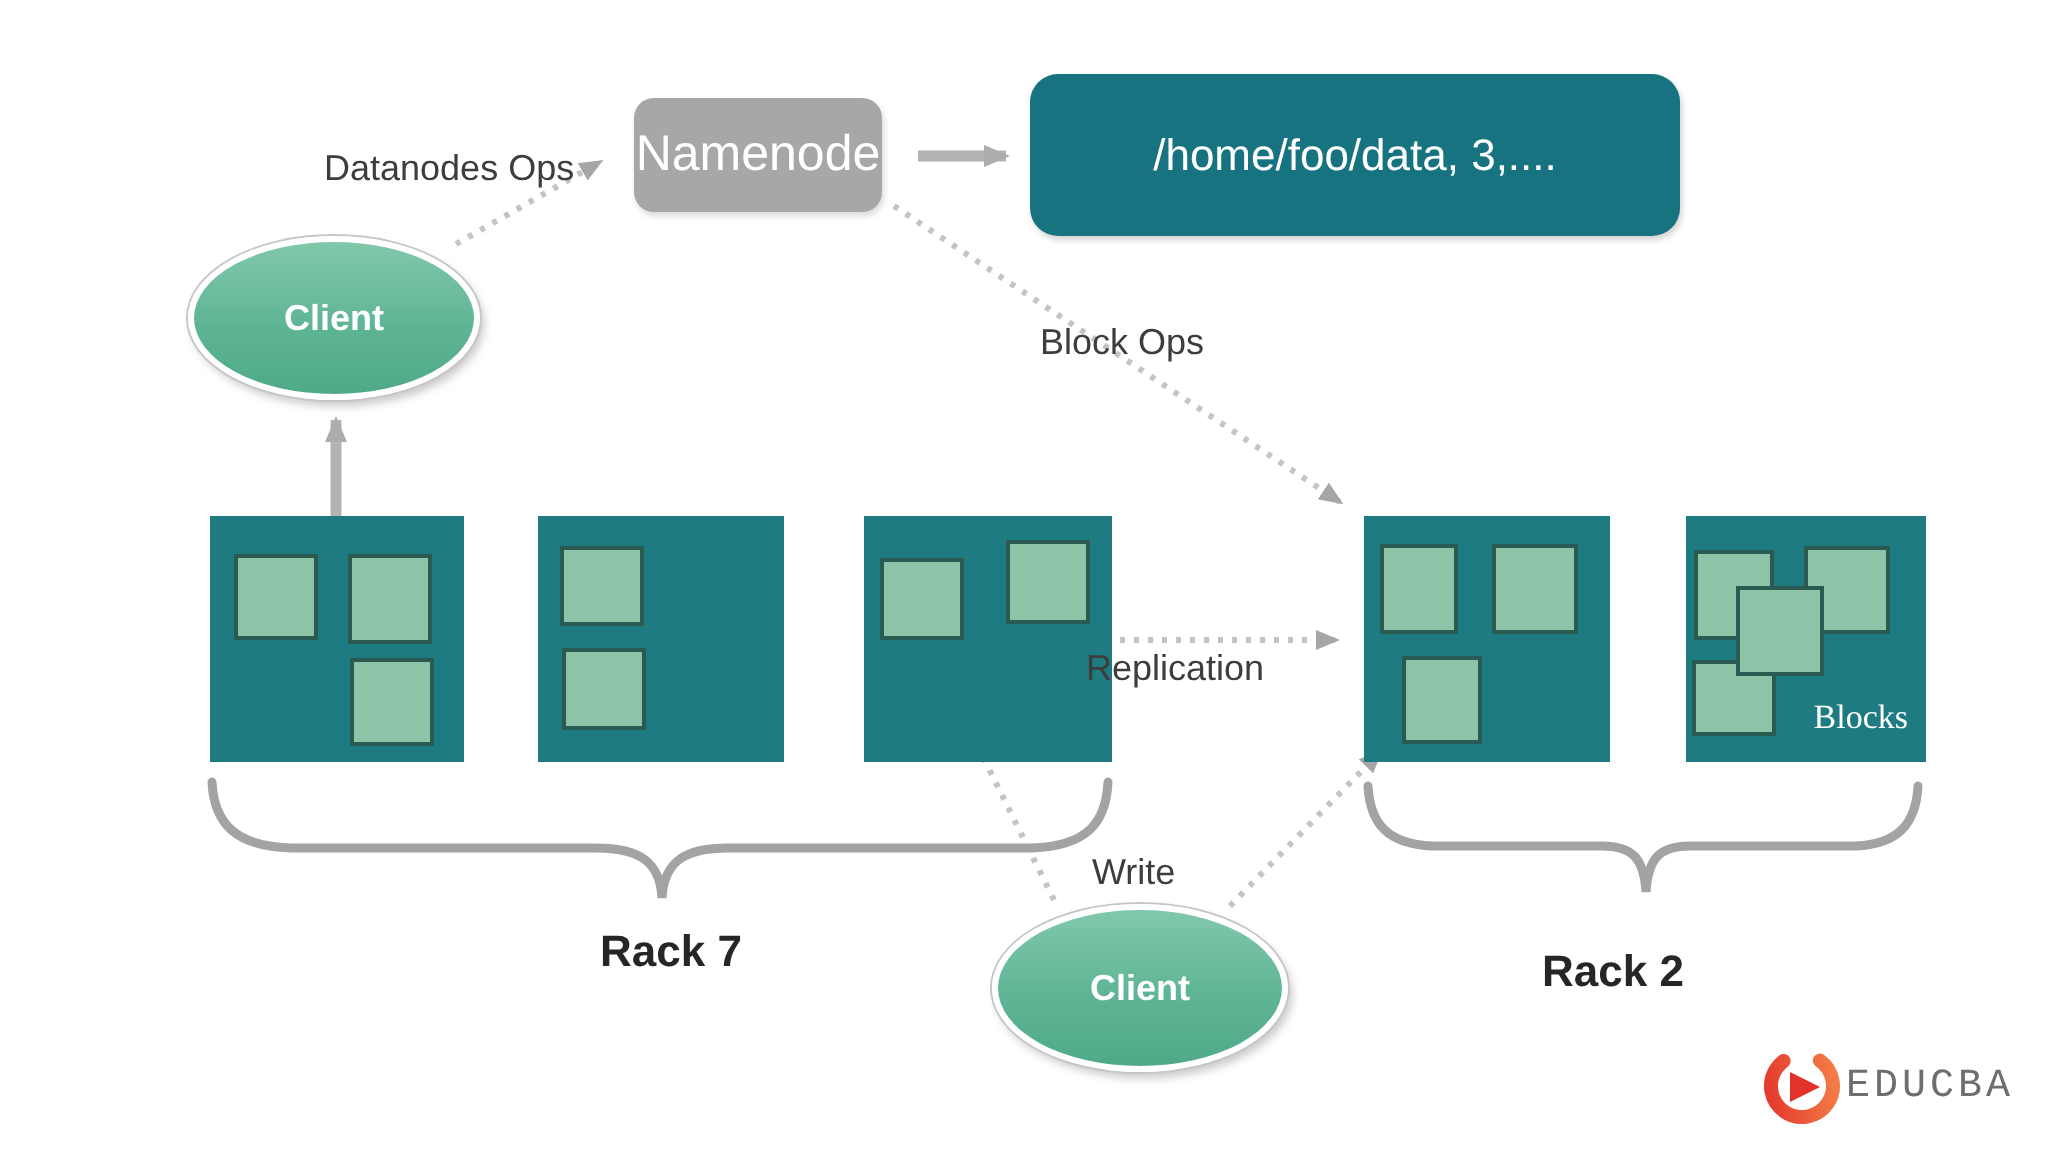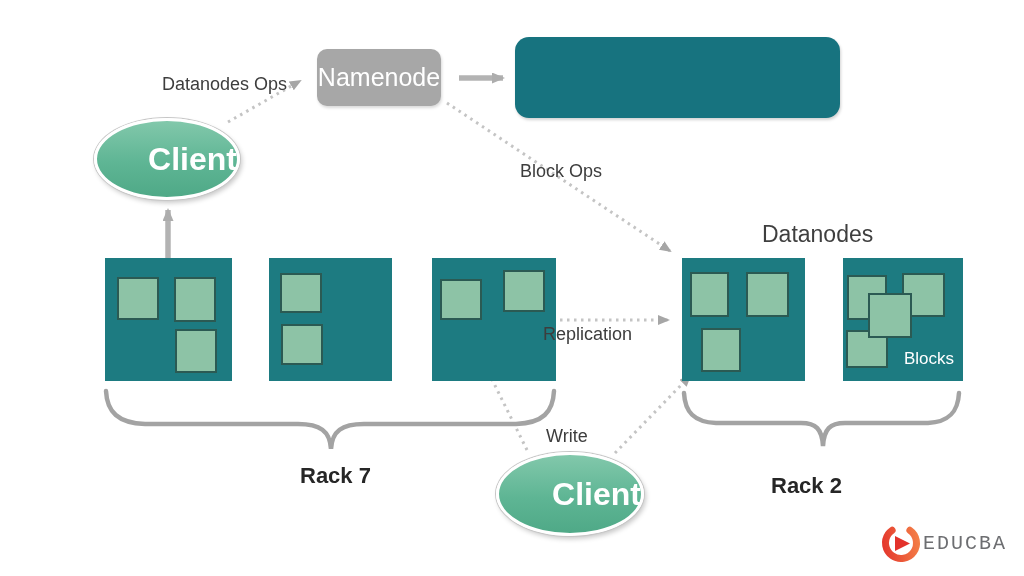--- a/index.html
+++ b/index.html
@@ -20,27 +20,27 @@
     position:absolute;left:515px;top:37px;width:325px;height:81px;
     background:#17737f;border-radius:14px;color:#ffffff;font-size:22px;
     display:flex;flex-direction:column;align-items:center;justify-content:center;
     line-height:1.35;box-shadow:1px 2px 3px rgba(0,0,0,.18);
   }
   .client{
     position:absolute;border-radius:50%;
     background:linear-gradient(180deg,#82c8ab 0%,#5eb594 55%,#4fa987 100%);
     border:3px solid #ffffff;
     box-shadow:0 0 0 1px #c6c6c6, 2px 3px 5px rgba(0,0,0,.22);
-    display:flex;align-items:center;justify-content:flex-end;
-    color:#ffffff;font-weight:bold;font-size:32px;
+    display:flex;align-items:center;justify-content:center;
+    color:#ffffff;font-weight:bold;font-size:18px;
   }
   .client.top{left:94px;top:118px;width:140px;height:76px;}
   .client.bottom{left:496px;top:452px;width:142px;height:78px;}
 
-  .dn-box{position:absolute;top:258px;height:123px;background:#1d7b81;}
+  .dn-box{position:absolute;top:258px;height:123px;background:#1d7b81;font-family:Liberation Serif, serif;}
   .blk{position:absolute;background:#8dc3a6;border:2px solid #2b5a53;box-sizing:border-box;}
 
   .lbl{position:absolute;color:#3d3d3d;font-size:18px;white-space:nowrap;}
   .lbl.datanodes{left:762px;top:221px;font-size:23px;color:#3f3f3f;}
   .lbl.rack{font-weight:bold;font-size:22px;color:#262626;}
   .lbl.blocks-label{color:#ffffff;font-size:17px;right:9px;bottom:12px;left:auto;}
 
   .educba-text{
     position:absolute;left:923px;top:532px;font-size:20px;color:#6d6e71;
     letter-spacing:2px;
@@ -89,20 +89,21 @@
       <circle cx="901" cy="543" r="15.5" fill="none" stroke="url(#lgE)" stroke-width="7" stroke-dasharray="78 20" stroke-linecap="round" transform="rotate(-55 901 543)"></circle>
       <path d="M895,536 L910,543.5 L895,551 Z" fill="#e3322b"></path>
     </g>
   </svg>
 
   <div class="namenode">
     <span>Namenode</span>
   </div>
 
   <div class="metabox">
+    <span>/home/foo/data, 3,....</span>
   </div>
 
   <div class="client top">
     <span>Client</span>
   </div>
   <div class="client bottom">
     <span>Client</span>
   </div>
 
   <div class="dn-box" style="left:105px;width:127px;">
@@ -127,21 +128,20 @@
   <div class="dn-box" style="left:843px;width:120px;">
     <div class="blk" style="left:4px;top:17px;width:40px;height:45px;"></div>
     <div class="blk" style="left:59px;top:15px;width:43px;height:44px;"></div>
     <div class="blk" style="left:3px;top:72px;width:42px;height:38px;"></div>
     <div class="blk" style="left:25px;top:35px;width:44px;height:45px;"></div>
     <div class="lbl blocks-label">Blocks</div>
   </div>
 
   <div class="lbl" style="left:162px;top:74px;">Datanodes Ops</div>
   <div class="lbl" style="left:520px;top:161px;">Block Ops</div>
-  <div class="lbl datanodes">Datanodes</div>
   <div class="lbl" style="left:543px;top:324px;">Replication</div>
   <div class="lbl" style="left:546px;top:426px;">Write</div>
   <div class="lbl rack" style="left:300px;top:463px;">Rack 7</div>
   <div class="lbl rack" style="left:771px;top:473px;">Rack 2</div>
 
   <div class="educba-text">EDUCBA</div>
 
 </div>
 
 </body></html>

